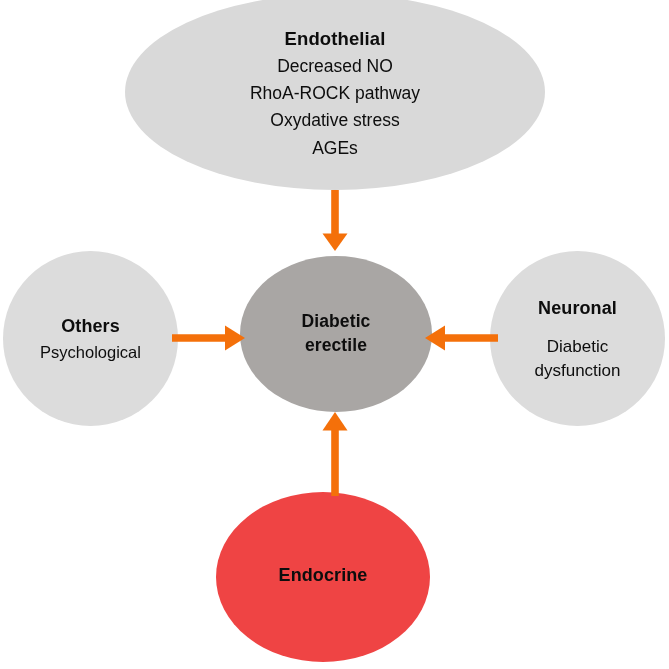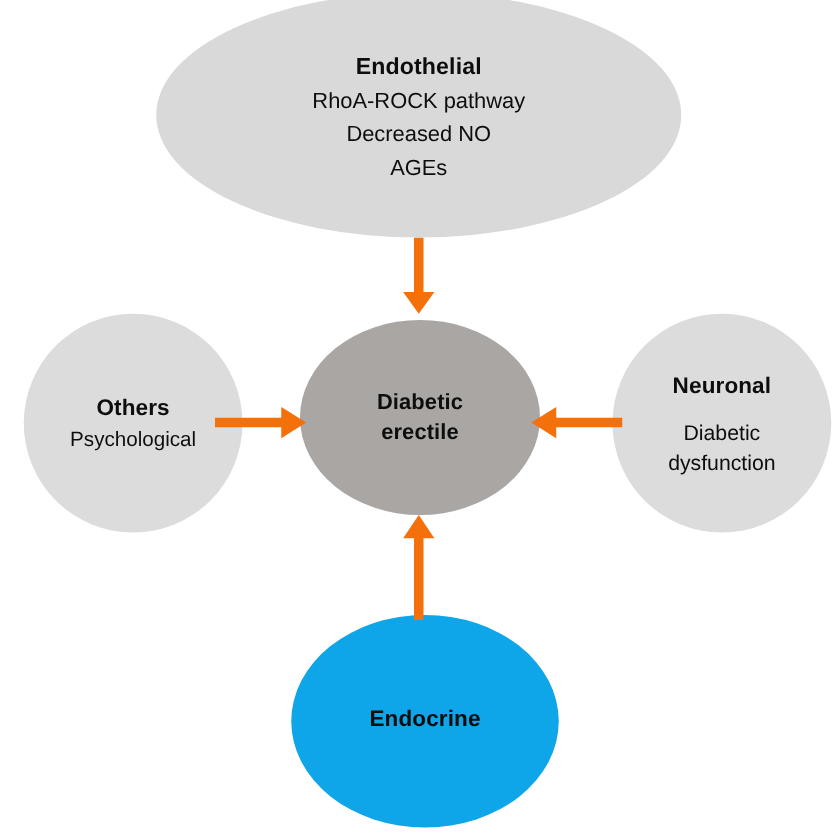--- a/index.html
+++ b/index.html
@@ -50,21 +50,21 @@
     width: 420px;
     height: 196px;
     background: #d9d9d9;
     padding-top: 4px;
   }
   #node-endothelial .title { font-size: 18.5px; }
   #node-endothelial .line  { font-size: 17.5px; line-height: 1.55; }
 
   
   #node-others {
-    left: 19px;
+    left: 3px;
     top: 251px;
     width: 175px;
     height: 175px;
     background: #dcdcdc;
   }
   #node-others .title { font-size: 18px; margin-bottom: 1px; }
   #node-others .line  { font-size: 16.5px; line-height: 1.4; }
   #node-others .grp   { margin-top: 9px; }
 
   
@@ -87,47 +87,48 @@
     background: #a9a6a4;
   }
   #node-center .title {
     font-size: 17.5px;
     line-height: 1.35;
     font-weight: bold;
   }
 
   
   #node-endocrine {
-    left: 233px;
+    left: 216px;
     top: 492px;
     width: 214px;
     height: 170px;
-    background: #0ea5e9;
+    background: #ef4444;
   }
   #node-endocrine .title { font-size: 18px; margin-bottom: 3px; }
   #node-endocrine .line  { font-size: 17px; }
 
   
   .arrow {
     position: absolute;
   }
   #arrow-top    { left: 315px; top: 190px;  width: 40px;  height: 62px; }
   #arrow-bottom { left: 315px; top: 412px;  width: 40px;  height: 84px; }
   #arrow-left   { left: 172px; top: 318px;  width: 74px;  height: 40px; }
   #arrow-right  { left: 424px; top: 318px;  width: 74px;  height: 40px; }
 </style>
 </head>
 <body>
 
 <div id="diagram">
 
   <div class="node" id="node-endothelial">
     <div class="title">Endothelial</div>
+    <div class="line">Decreased NO</div>
     <div class="line">RhoA-ROCK pathway</div>
-    <div class="line">Decreased NO</div>
+    <div class="line">Oxydative stress</div>
     <div class="line">AGEs</div>
   </div>
 
   <div class="node" id="node-others">
     <div class="title">Others</div>
     <div class="line">Psychological</div>
   </div>
 
   <div class="node" id="node-neuronal">
     <div class="title">Neuronal</div>

